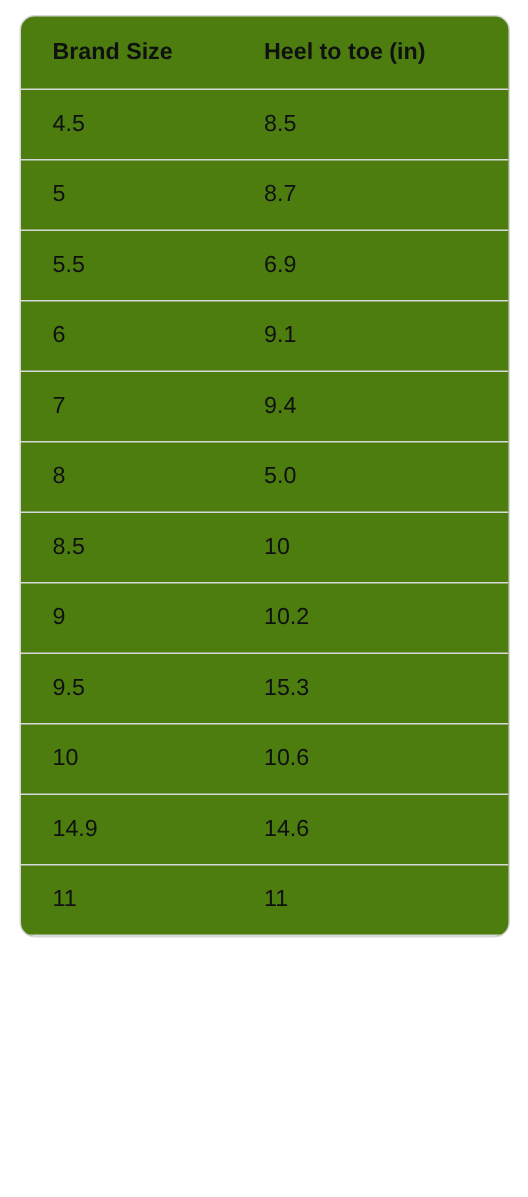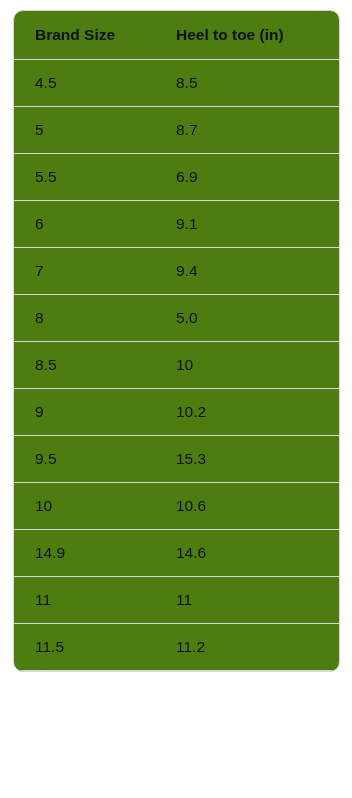--- a/index.html
+++ b/index.html
@@ -147,21 +147,17 @@
             <td class="cell-measure">10.6</td>
           </tr>
           <tr>
             <td class="cell-brand">14.9</td>
             <td class="cell-measure">14.6</td>
           </tr>
           <tr>
             <td class="cell-brand">11</td>
             <td class="cell-measure">11</td>
           </tr>
-          <tr>
-            <td class="cell-brand">11.5</td>
-            <td class="cell-measure">11.2</td>
-          </tr>
         </tbody>
     </table>
   </div>
 
 </div>
 
 </body></html>

